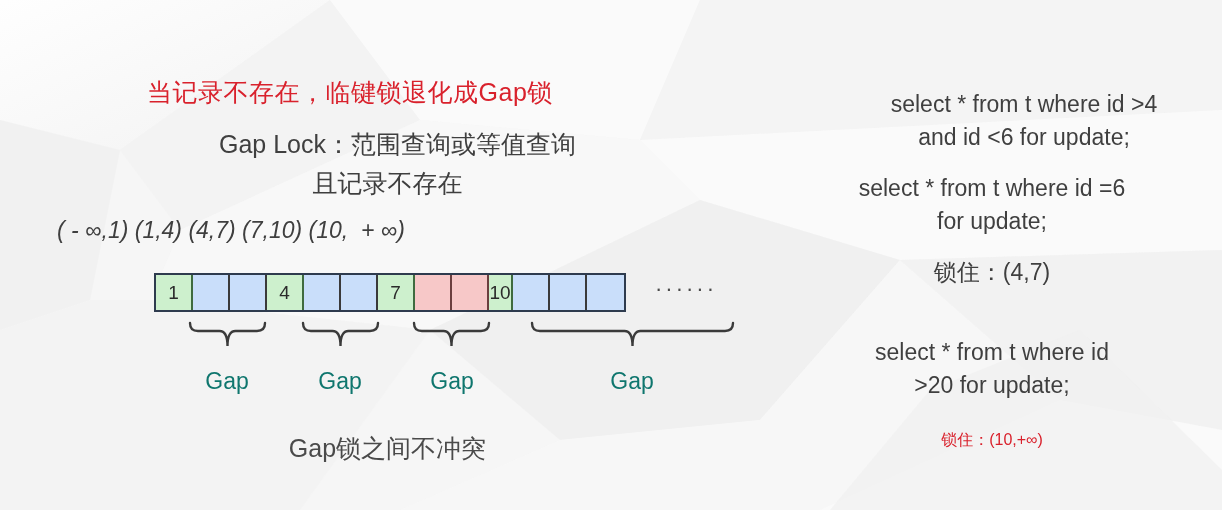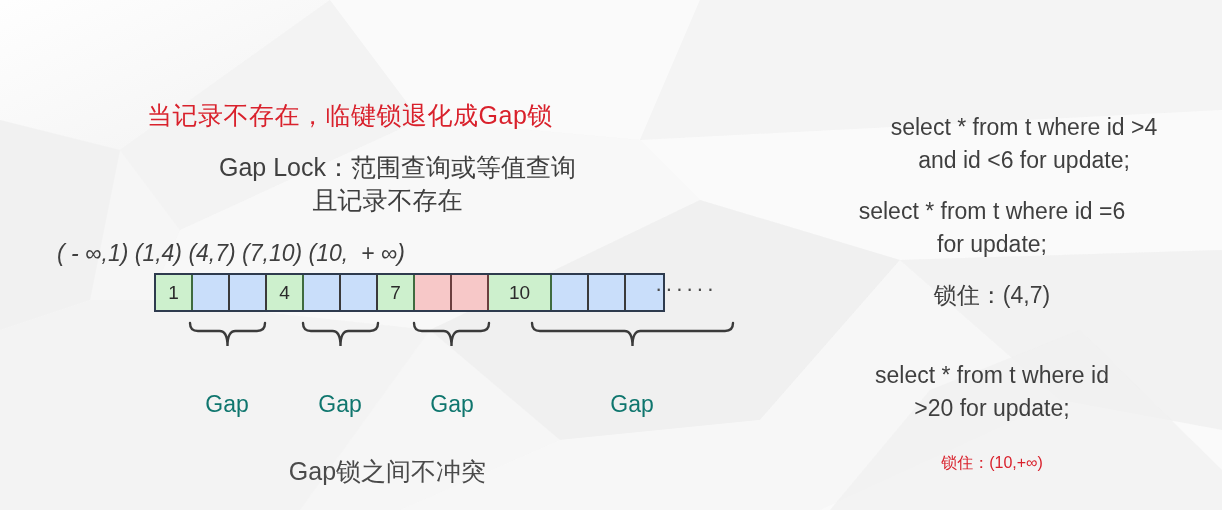--- a/index.html
+++ b/index.html
@@ -24,21 +24,20 @@
     z-index: 0;
   }
 
   
   .txt {
     position: absolute;
     z-index: 2;
     white-space: pre;
     color: #3f3f3f;
     line-height: 1.28;
-    margin-top: 23px;
   }
   .center { text-align: center; }
 
   .title-red {
     color: #d9212c;
     font-size: 25px;
     font-weight: 400;
     letter-spacing: .5px;
   }
   .sub-dark {
@@ -92,21 +91,21 @@
     align-items: center;
     justify-content: center;
     font-size: 19px;
     color: #2b2b2b;
     font-family: "Liberation Sans", "DejaVu Sans", sans-serif;
   }
   .cell:last-child { border-right: none; }
   .cell.green { background: #cdf0cd; border-right-color: #3f6b3f; }
   .cell.blue  { background: #c9defa; border-right-color: #3a3a3a; }
   .cell.pink  { background: #f7c8c8; border-right-color: #6b3f3f; }
-  .cell.wide  { width: 63px; }
+  .cell.wide  { width: 24px; }
 
   #ellipsis {
     position: absolute;
     left: 655px;
     top: 276px;
     font-size: 22px;
     letter-spacing: 3px;
     color: #4a4a4a;
     z-index: 2;
   }
@@ -151,21 +150,21 @@
   <polygon points="560,440 760,420 900,260 1060,400 820,510 400,510" fill="#f7f7f7" opacity="0.8"></polygon>
   <polygon points="900,260 1222,250 1222,430 1060,400" fill="#f1f1f1" opacity="0.7"></polygon>
   <polygon points="1060,400 1222,430 1222,510 820,510" fill="#fafafa" opacity="0.85"></polygon>
   <polygon points="930,390 1080,330 1222,470 1222,510 830,510" fill="#efefef" opacity="0.65"></polygon>
 </svg>
 
 <div class="txt title-red center" style="left:0px; top:76px; width:700px;">当记录不存在，临键锁退化成Gap锁</div>
 
 <div class="txt sub-dark center" style="left:0px; top:128px; width:775px;padding-left:10px;">Gap Lock：范围查询或等值查询</div>
 
-<div class="txt sub-dark center" style="left:0px; top:161px; width:775px;text-align:center;">且记录不存在</div>
+<div class="txt sub-dark center" style="left:0px; top:167px; width:775px;text-align:center;">且记录不存在</div>
 
 <div class="txt ranges" style="left:57px; top:216px;font-style:italic;">( - ∞,1) (1,4) (4,7) (7,10) (10,  + ∞)</div>
 
 <div id="cell-row">
     <div class="cell green">1</div>
     <div class="cell blue"></div>
     <div class="cell blue"></div>
     <div class="cell green">4</div>
     <div class="cell blue"></div>
     <div class="cell blue"></div>

